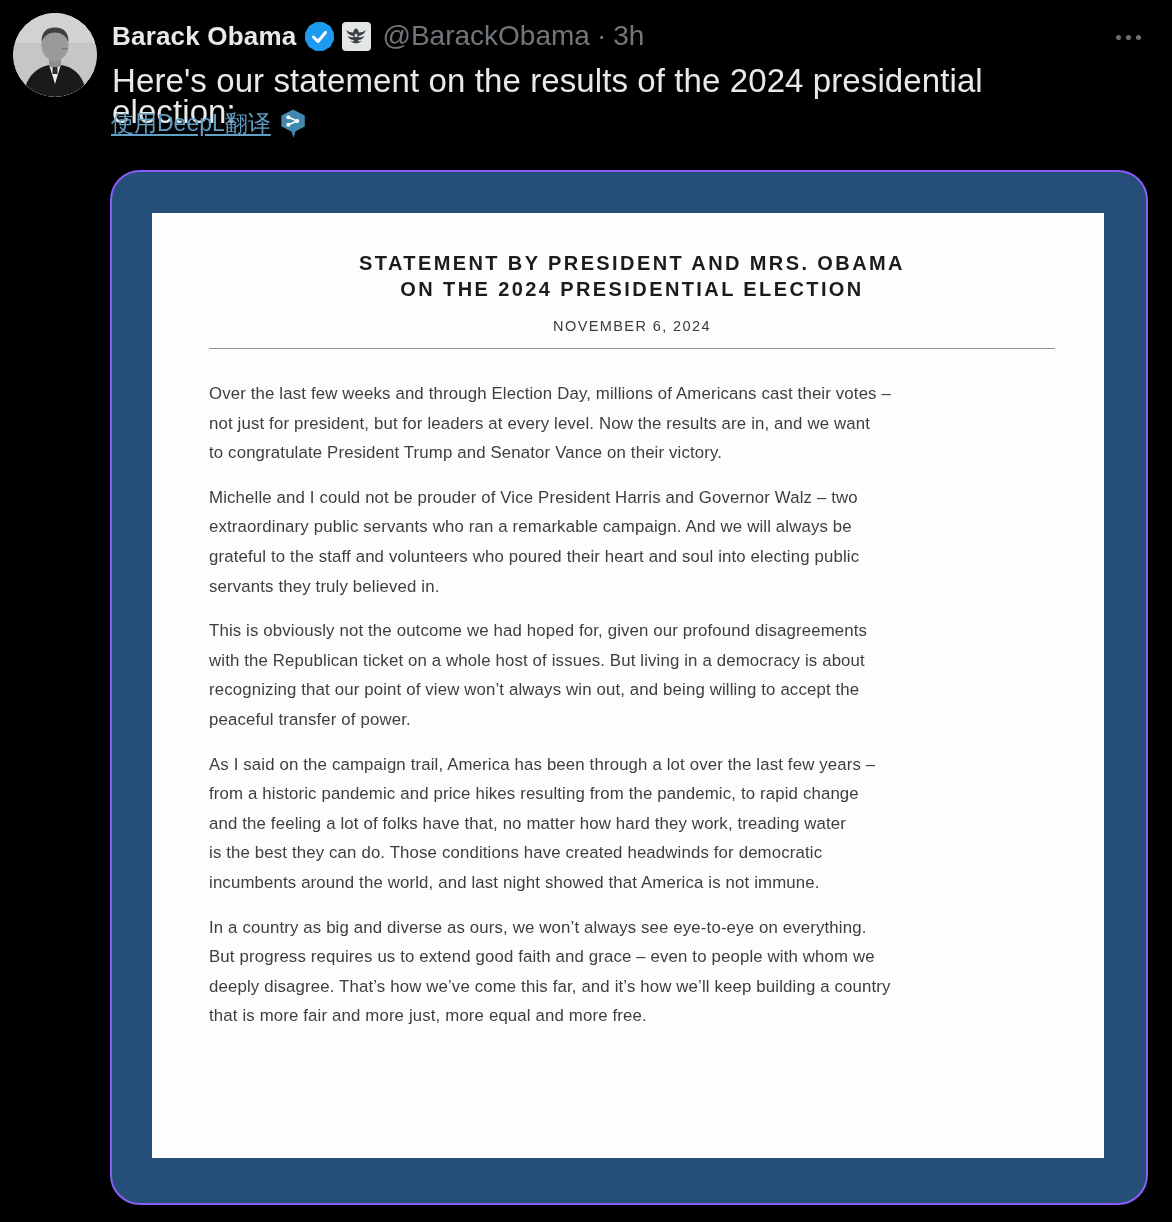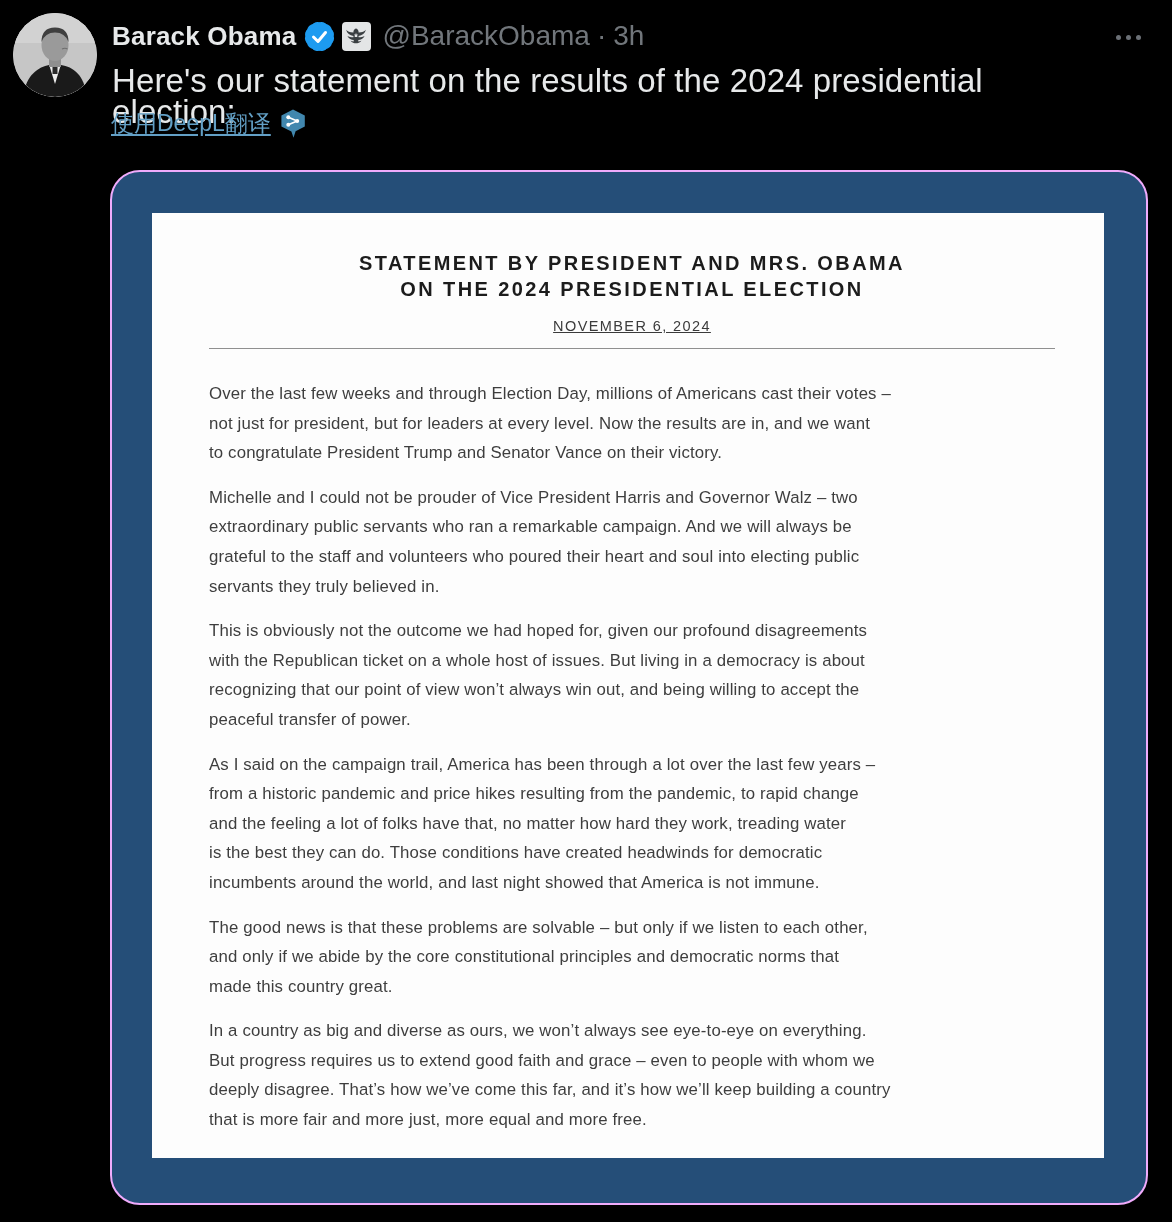--- a/index.html
+++ b/index.html
@@ -44,34 +44,34 @@
     position:absolute; left:111px; top:106px; height:34px;
     display:flex; align-items:center; gap:9px;
   }
   .translate-link {
     font-size:23px; color:#63a0c6; text-decoration:underline;
     text-underline-offset:3px; cursor:pointer;
   }
   .deepl-icon { width:27px; height:31px; cursor:pointer; }
   .media-card {
     position:absolute; left:110px; top:170px; width:1038px; height:1035px;
-    background:#254e78; border:2px solid #f0abfc; border-radius:30px; cursor:pointer;
+    background:#254e78; border:2px solid #8b5cf6; border-radius:30px; cursor:pointer;
   }
   .statement-doc {
     position:absolute; left:40px; top:41px; width:952px; height:945px;
     background:#fdfdfd; padding:0 49px 0 57px;
   }
   .doc-title {
     margin-top:38px; text-align:center; white-space:pre-line;
     font-size:20px; font-weight:bold; letter-spacing:2.4px;
     line-height:25.5px; color:#1c1c1c;
   }
   .doc-date {
     margin-top:16px; text-align:center; font-size:14.5px;
-    letter-spacing:1.4px; color:#3b3b3b; line-height:17px;text-decoration:underline;
+    letter-spacing:1.4px; color:#3b3b3b; line-height:17px;
   }
   .doc-rule { margin-top:13px; border:0; border-top:1px solid #909090; }
   .doc-body p {
     margin-top:0; margin-bottom:15px; white-space:pre-line;
     font-size:16.8px; line-height:29.6px; color:#3e3e3e; letter-spacing:0.15px;
   }
   .doc-body p:first-child { margin-top:30px; }
 </style>
 </head>
 <body>
@@ -158,22 +158,19 @@
 servants they truly believed in.</p>
       <p>This is obviously not the outcome we had hoped for, given our profound disagreements
 with the Republican ticket on a whole host of issues. But living in a democracy is about
 recognizing that our point of view won’t always win out, and being willing to accept the
 peaceful transfer of power.</p>
       <p>As I said on the campaign trail, America has been through a lot over the last few years –
 from a historic pandemic and price hikes resulting from the pandemic, to rapid change
 and the feeling a lot of folks have that, no matter how hard they work, treading water
 is the best they can do. Those conditions have created headwinds for democratic
 incumbents around the world, and last night showed that America is not immune.</p>
-      <p>The good news is that these problems are solvable – but only if we listen to each other,
-and only if we abide by the core constitutional principles and democratic norms that
-made this country great.</p>
       <p>In a country as big and diverse as ours, we won’t always see eye-to-eye on everything.
 But progress requires us to extend good faith and grace – even to people with whom we
 deeply disagree. That’s how we’ve come this far, and it’s how we’ll keep building a country
 that is more fair and more just, more equal and more free.</p>
     </div>
   </div>
 </div>
 
 </body></html>

